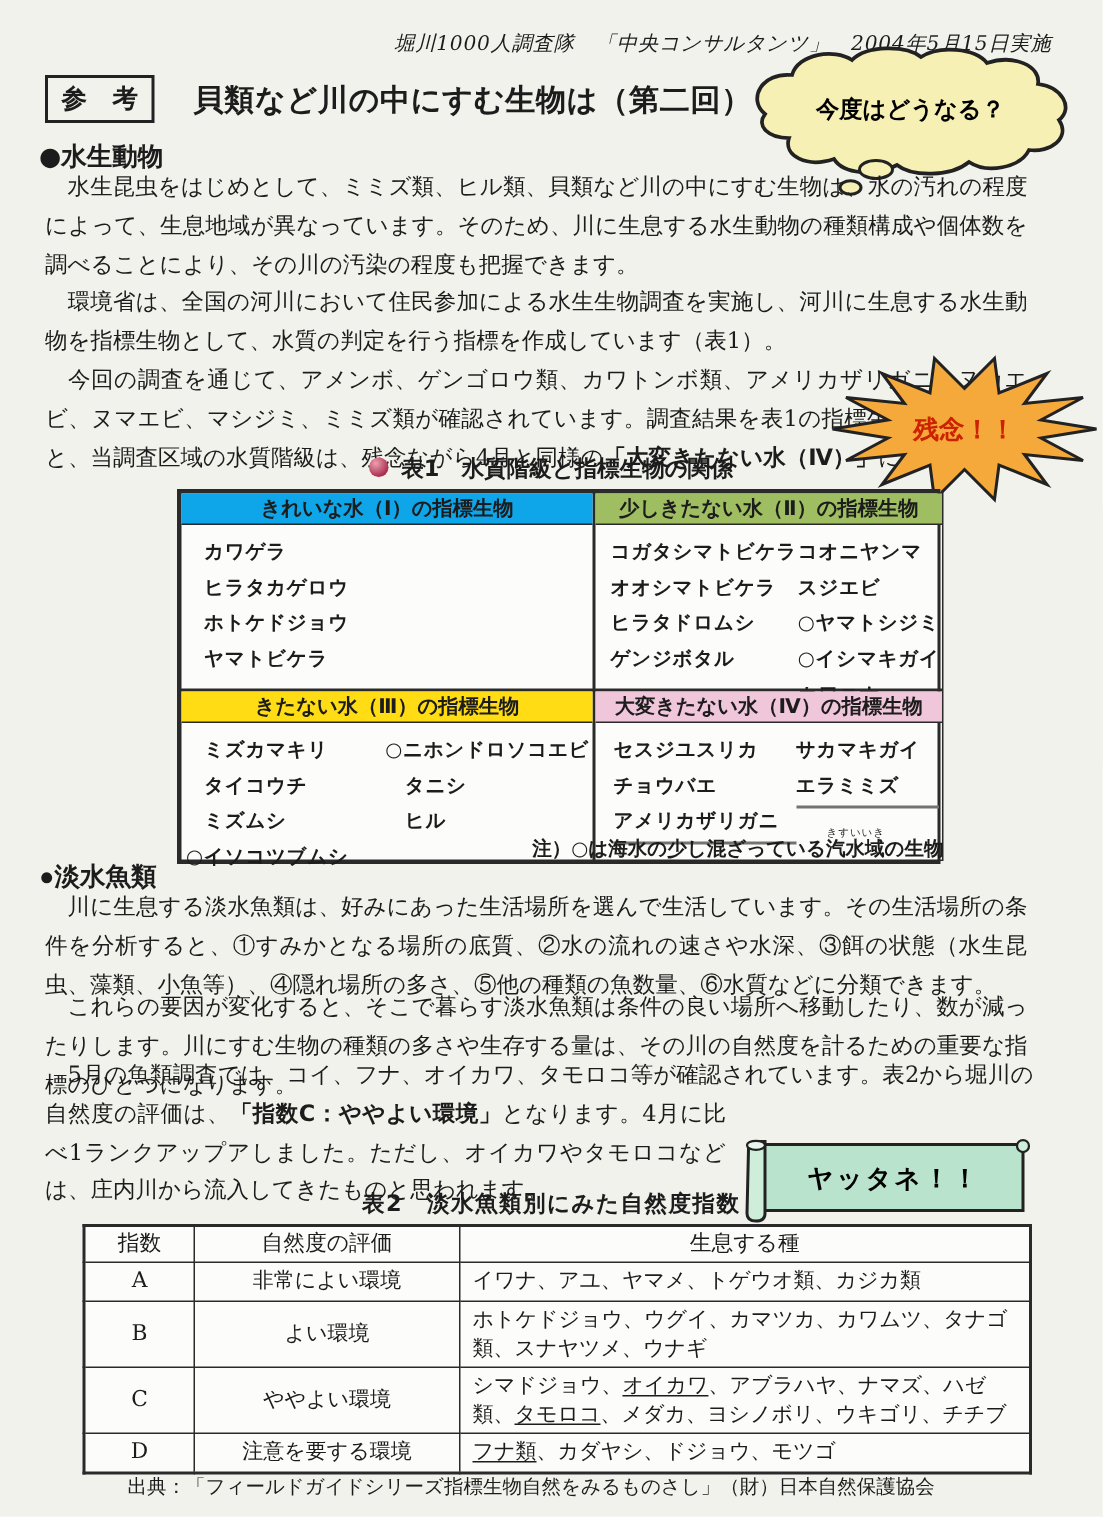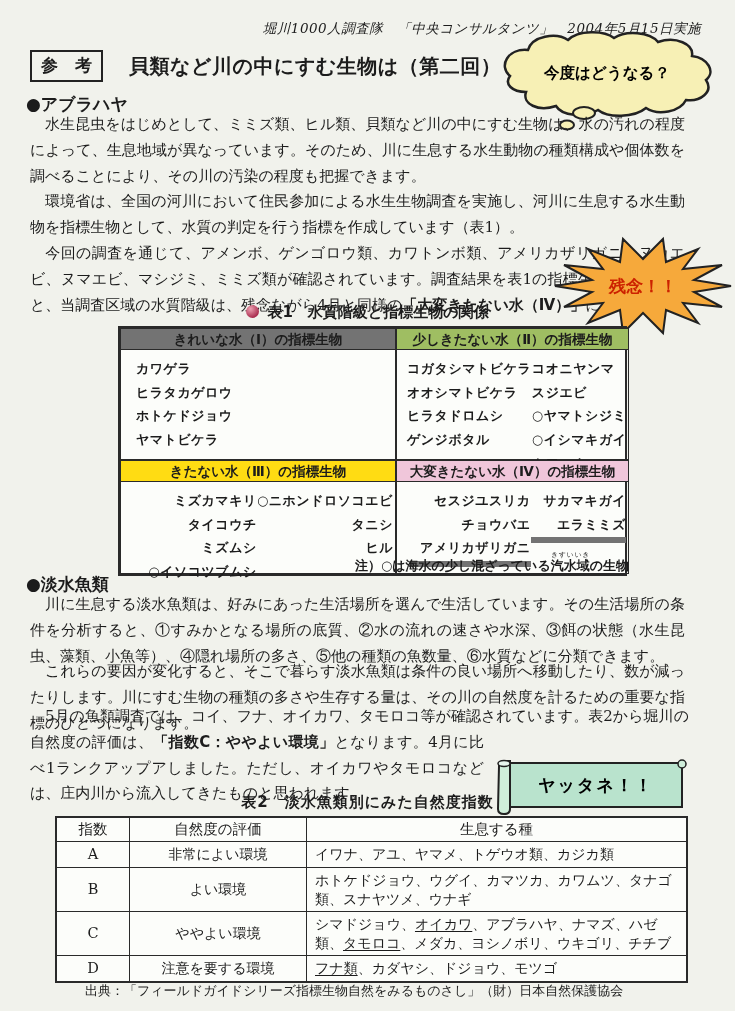--- a/index.html
+++ b/index.html
@@ -64,25 +64,25 @@
     text-align:center;font-family:"DejaVu Sans","Liberation Sans",sans-serif;
     font-weight:bold;font-size:13.5px;line-height:20px;height:20px;
     border-bottom:1px solid #2a2a2a;
   }
   .qbody{
     display:flex;padding:7px 2px 6px 15px;
     font-family:"DejaVu Sans","Liberation Sans",sans-serif;
     font-weight:bold;font-size:13px;line-height:1.82;letter-spacing:.5px;
   }
   .qbody.tall{height:96px;}
-  .qbody.short{height:78px;text-align:right;}
+  .qbody.short{height:78px;}
   .qcol1{width:47%;}
   .qcol2{width:53%;}
   .qcol span{display:block;white-space:nowrap;}
-  .ul-red{border-bottom:6px solid #737373;padding-bottom:1px;}
+  .ul-red{border-bottom:2px solid #737373;padding-bottom:1px;}
 
   .t1-note{
     position:absolute;top:551px;right:106px;
     font-family:"DejaVu Sans","Liberation Sans",sans-serif;
     font-weight:bold;font-size:13px;
   }
   .t1-note rt{font-size:7px;font-weight:normal;}
 
   .banner-spacer{float:right;width:1px;height:50px;}
   .banner-wrap{float:right;clear:right;width:196px;height:60px;margin:2px 0 2px 10px;}
@@ -125,39 +125,39 @@
       <path d="M30,48 C18,38 28,20 48,22 C52,8 76,4 88,12 C98,2 124,2 134,10
                C146,2 170,4 178,14 C196,8 214,16 212,28 C228,30 236,44 226,52
                C234,64 220,74 206,72 C200,84 178,88 166,80 C154,90 128,90 118,82
                C104,90 82,88 76,78 C58,84 42,76 46,64 C32,64 24,56 30,48 Z" fill="#f7f0b5" stroke="#222" stroke-width="2.5"></path>
       <ellipse cx="104" cy="85" rx="11" ry="6" fill="#f7f0b5" stroke="#222" stroke-width="2"></ellipse>
       <ellipse cx="87" cy="97" rx="7" ry="4.5" fill="#f7f0b5" stroke="#222" stroke-width="2"></ellipse>
       <text x="127" y="50" text-anchor="middle">今度はどうなる？</text>
     </svg>
   </div>
 
-  <div class="sec-heading" style="top:93px;">●アブラハヤ</div>
+  <div class="sec-heading" style="top:93px;">●水生動物</div>
   <div class="para" style="top:112px;">　水生昆虫をはじめとして、ミミズ類、ヒル類、貝類など川の中にすむ生物は、水の汚れの程度によって、生息地域が異なっています。そのため、川に生息する水生動物の種類構成や個体数を調べることにより、その川の汚染の程度も把握できます。</div>
   <div class="para" style="top:189px;">　環境省は、全国の河川において住民参加による水生生物調査を実施し、河川に生息する水生動物を指標生物として、水質の判定を行う指標を作成しています（表1）。</div>
   <div class="para" style="top:241px;"><span>　今回の調査を通じて、アメンボ、ゲンゴロウ類、カワトンボ類、アメリカザリガニ、ヌカエビ、ヌマエビ、マシジミ、ミミズ類が確認されています。調査結果を表1の指標生物と比較すると、当調査区域の水質階級は、残念ながら4月と同様の</span><span class="bold-gothic">「大変きたない水（Ⅳ）」</span><span>になります。</span></div>
 
   <div class="starburst">
     <svg width="184" height="104" viewBox="0 0 184 104">
       <polygon points="180,52 143,58 171,73 132,69 147,89 115,76 112,99 92,79 72,99 69,76 37,89 52,69 13,73 41,58 4,52 41,46 13,31 52,35 37,15 69,28 72,5 92,25 112,5 115,28 147,15 132,35 171,31 143,46" fill="#f6a93b" stroke="#222" stroke-width="2"></polygon>
       <text x="92" y="58" text-anchor="middle" fill="#cc2200">残念！！</text>
     </svg>
   </div>
 
   <div class="t1-title">
     <span class="t1-bullet"></span><span>表1　水質階級と指標生物の関係</span>
   </div>
 
   <div class="table1">
     <div class="quad">
-      <div class="qhead" style="background:#737373;">きれいな水（Ⅰ）の指標生物</div>
+      <div class="qhead" style="background:#0ea5e9;">きれいな水（Ⅰ）の指標生物</div>
       <div class="qbody tall">
         <div class="qcol qcol1">
           <span>カワゲラ</span>
           <span>ヒラタカゲロウ</span>
           <span>ホトケドジョウ</span>
           <span>ヤマトビケラ</span>
         </div>
       </div>
     </div>
     <div class="quad">
@@ -209,21 +209,21 @@
           <span>
               <span class="ul-red">エラミミズ</span>
             </span>
         </div>
       </div>
     </div>
   </div>
 
   <div class="t1-note"><span>注）○は海水の少し混ざっている</span><ruby><span>汽水域</span><rt>きすいいき</rt></ruby><span>の生物</span></div>
 
-  <div class="sec-heading" style="top:573px;">●淡水魚類</div>
+  <div class="sec-heading" style="top:573px;font-family:Liberation Serif, serif;">●淡水魚類</div>
   <div class="para" style="top:592px;">　川に生息する淡水魚類は、好みにあった生活場所を選んで生活しています。その生活場所の条件を分析すると、①すみかとなる場所の底質、②水の流れの速さや水深、③餌の状態（水生昆虫、藻類、小魚等）、④隠れ場所の多さ、⑤他の種類の魚数量、⑥水質などに分類できます。</div>
   <div class="para" style="top:659px;">　これらの要因が変化すると、そこで暮らす淡水魚類は条件の良い場所へ移動したり、数が減ったりします。川にすむ生物の種類の多さや生存する量は、その川の自然度を計るための重要な指標のひとつになります。</div>
 
   <div class="para" style="top:704px;width:660px;">
     <span class="banner-spacer"></span>
     <span class="banner-wrap">
       <svg width="196" height="60" viewBox="0 0 196 60">
         <rect x="13" y="7" width="175" height="44" fill="#b9e3cd" stroke="#222" stroke-width="2"></rect>
         <circle cx="188" cy="8" r="4" fill="#cfeeda" stroke="#222" stroke-width="1.5"></circle>
         <path d="M5,10 Q5,5 10,5 L16,5 L16,53 Q16,58 10,58 Q4,58 4,53 Z" fill="#cfeeda" stroke="#222" stroke-width="2"></path>

